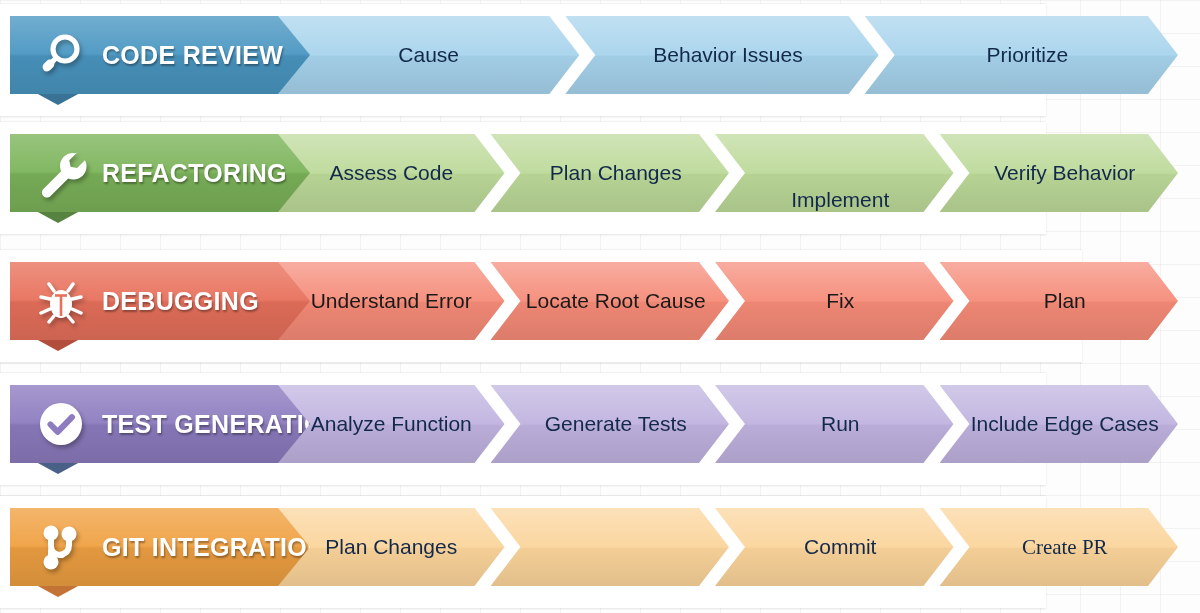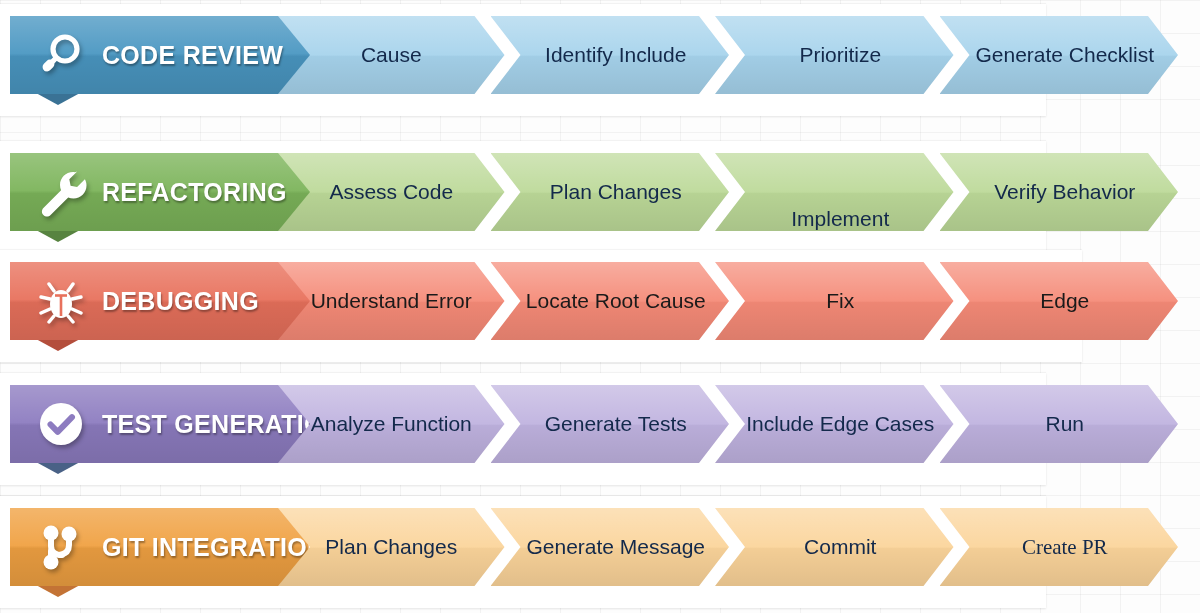--- a/index.html
+++ b/index.html
@@ -166,21 +166,21 @@
   }
 
   
   .head        { background: var(--head); }
   .tail        { border-top-color: var(--tail); }
   .step        { background: var(--body); }
   .step-label  { color: var(--text); }
 
   
   #row-0 { top:   0px; }
-  #row-1 { top: 137px; }
+  #row-1 { top: 118px; }
   #row-2 { top: 246px; padding-left: 36px; }
   #row-3 { top: 369px; }
   #row-4 { top: 492px; }
 </style>
 </head>
 <body>
 
 <div id="page">
     <div class="row" id="row-0">
       <div class="row-paper"></div>
@@ -199,29 +199,25 @@
           </span>
           <span class="head-title">CODE REVIEW</span>
         </div>
         <div class="steps">
           <div class="step" style="z-index: 10;">
             <div class="step-sheen"></div>
             <span class="step-label">Cause</span>
           </div>
           <div class="step" style="z-index: 9;">
             <div class="step-sheen"></div>
-            <span class="step-label">Identify Include</span>
+            <span class="step-label">Behavior Issues</span>
           </div>
           <div class="step" style="z-index: 8;">
             <div class="step-sheen"></div>
             <span class="step-label">Prioritize</span>
-          </div>
-          <div class="step last" style="z-index: 7;">
-            <div class="step-sheen"></div>
-            <span class="step-label">Generate Checklist</span>
           </div>
         </div>
       </div>
     </div>
     <div class="row" id="row-1">
       <div class="row-paper"></div>
       <div class="banner" style="--head: #7cb45a; --body: #bcd998; --tail: #4e7c36; --text: #13294b;">
         <div class="tail"></div>
         <div class="head">
           <div class="head-sheen"></div>
@@ -288,21 +284,21 @@
           <div class="step" style="z-index: 9;">
             <div class="step-sheen"></div>
             <span class="step-label">Locate Root Cause</span>
           </div>
           <div class="step" style="z-index: 8;">
             <div class="step-sheen"></div>
             <span class="step-label">Fix</span>
           </div>
           <div class="step last" style="z-index: 7;">
             <div class="step-sheen"></div>
-            <span class="step-label">Edge</span>
+            <span class="step-label">Plan</span>
           </div>
         </div>
       </div>
     </div>
     <div class="row" id="row-3">
       <div class="row-paper"></div>
       <div class="banner" style="--head: #8d7cc0; --body: #bfb2df; --tail: #3f5880; --text: #13294b;">
         <div class="tail"></div>
         <div class="head">
           <div class="head-sheen"></div>
@@ -316,27 +312,27 @@
         </div>
         <div class="steps">
           <div class="step" style="z-index: 10;">
             <div class="step-sheen"></div>
             <span class="step-label">Analyze Function</span>
           </div>
           <div class="step" style="z-index: 9;">
             <div class="step-sheen"></div>
             <span class="step-label">Generate Tests</span>
           </div>
+          <div class="step last" style="z-index: 7;">
+            <div class="step-sheen"></div>
+            <span class="step-label">Run</span>
+          </div>
           <div class="step" style="z-index: 8;">
             <div class="step-sheen"></div>
             <span class="step-label">Include Edge Cases</span>
-          </div>
-          <div class="step last" style="z-index: 7;">
-            <div class="step-sheen"></div>
-            <span class="step-label">Run</span>
           </div>
         </div>
       </div>
     </div>
     <div class="row" id="row-4">
       <div class="row-paper"></div>
       <div class="banner" style="--head: #f0a142; --body: #fbd49a; --tail: #c06b2a; --text: #13294b;">
         <div class="tail"></div>
         <div class="head">
           <div class="head-sheen"></div>
@@ -354,21 +350,20 @@
           </span>
           <span class="head-title">GIT INTEGRATION</span>
         </div>
         <div class="steps">
           <div class="step" style="z-index: 10;">
             <div class="step-sheen"></div>
             <span class="step-label">Plan Changes</span>
           </div>
           <div class="step" style="z-index: 9;">
             <div class="step-sheen"></div>
-            <span class="step-label">Generate Message</span>
           </div>
           <div class="step" style="z-index: 8;">
             <div class="step-sheen"></div>
             <span class="step-label">Commit</span>
           </div>
           <div class="step last" style="z-index: 7; font-family: Liberation Serif, serif;">
             <div class="step-sheen"></div>
             <span class="step-label">Create PR</span>
           </div>
         </div>

